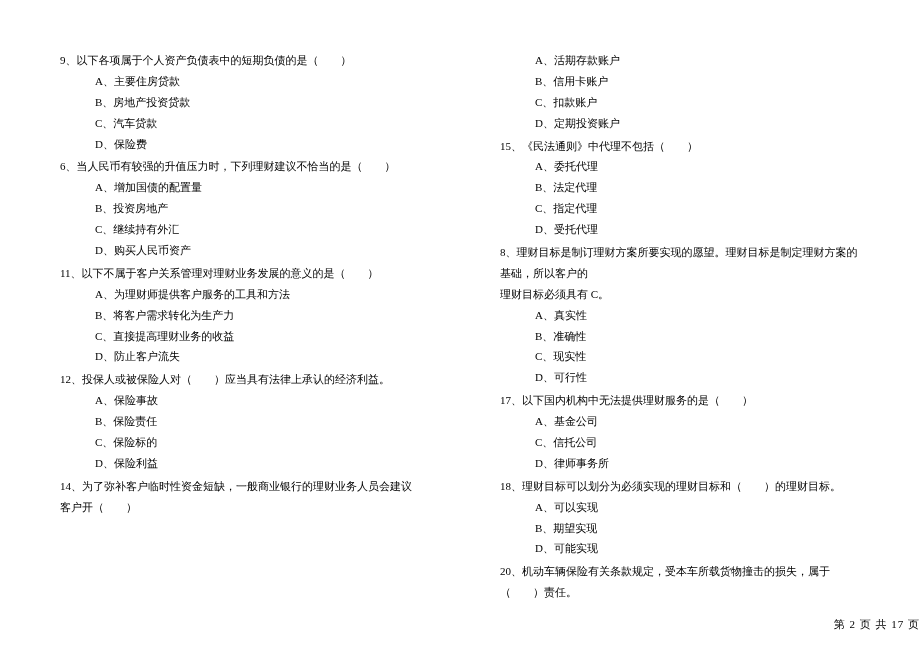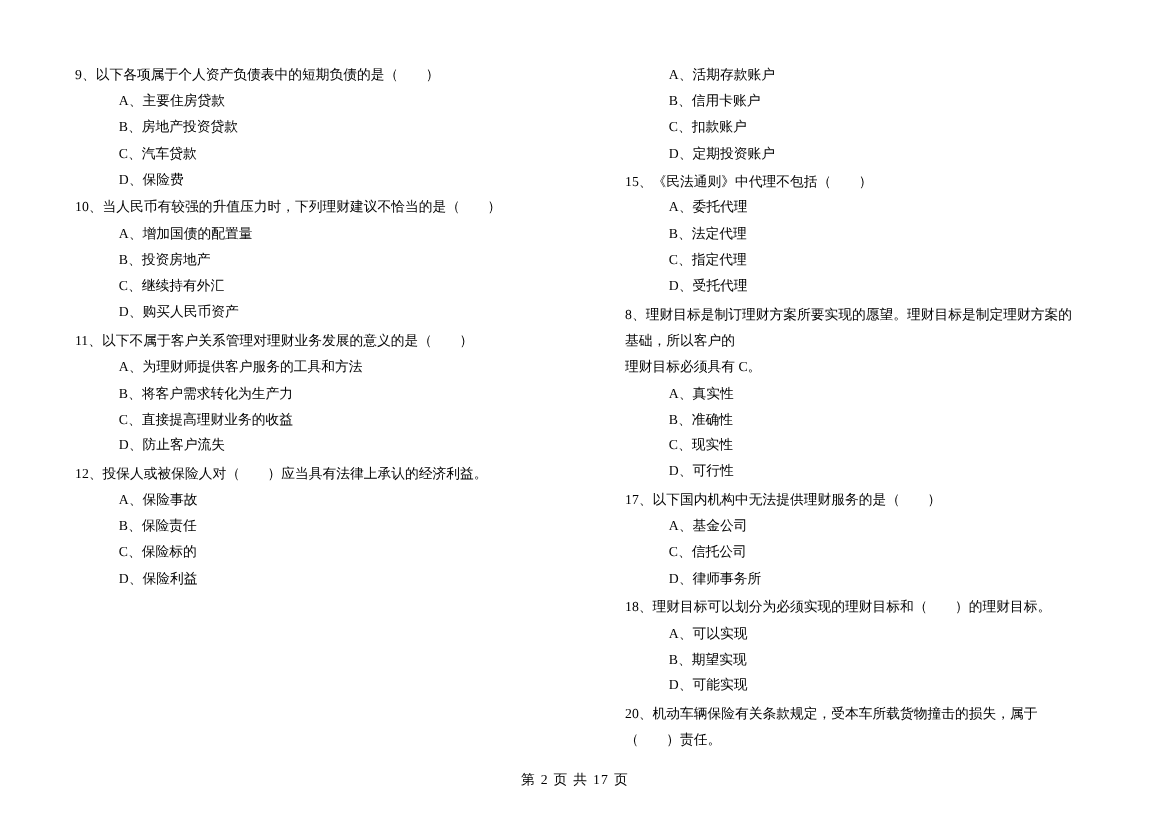--- a/index.html
+++ b/index.html
@@ -31,21 +31,21 @@
     }
     .option {
     }
     .continuation {
     }
     .footer {
       position: absolute;
       bottom: 15px;
       left: 0;
       width: 100%;
-      text-align: center;
+      text-align: right;
       font-size: 11px;
       letter-spacing: 1px;
     }
   </style>
 </head>
 <body>
 
 <div class="columns">
   <div class="col">
 
@@ -53,21 +53,21 @@
       <div class="q-text">9、以下各项属于个人资产负债表中的短期负债的是（　　）</div>
       <div class="options">
         <div class="option">A、主要住房贷款</div>
         <div class="option">B、房地产投资贷款</div>
         <div class="option">C、汽车贷款</div>
         <div class="option">D、保险费</div>
       </div>
     </div>
 
     <div class="question">
-      <div class="q-text">10、当人民币有较强的升值压力时，下列理财建议不恰当的是（　　）</div>
+      <div class="q-text">6、当人民币有较强的升值压力时，下列理财建议不恰当的是（　　）</div>
       <div class="options">
         <div class="option">A、增加国债的配置量</div>
         <div class="option">B、投资房地产</div>
         <div class="option">C、继续持有外汇</div>
         <div class="option">D、购买人民币资产</div>
       </div>
     </div>
 
     <div class="question">
       <div class="q-text">11、以下不属于客户关系管理对理财业务发展的意义的是（　　）</div>
@@ -83,20 +83,23 @@
       <div class="q-text">12、投保人或被保险人对（　　）应当具有法律上承认的经济利益。</div>
       <div class="options">
         <div class="option">A、保险事故</div>
         <div class="option">B、保险责任</div>
         <div class="option">C、保险标的</div>
         <div class="option">D、保险利益</div>
       </div>
     </div>
 
 
+    <div class="question">
+      <div class="q-text">14、为了弥补客户临时性资金短缺，一般商业银行的理财业务人员会建议客户开（　　）</div>
+    </div>
 
   </div>
 
   <div class="col">
 
     <div class="question">
       <div class="options">
         <div class="option">A、活期存款账户</div>
         <div class="option">B、信用卡账户</div>
         <div class="option">C、扣款账户</div>

